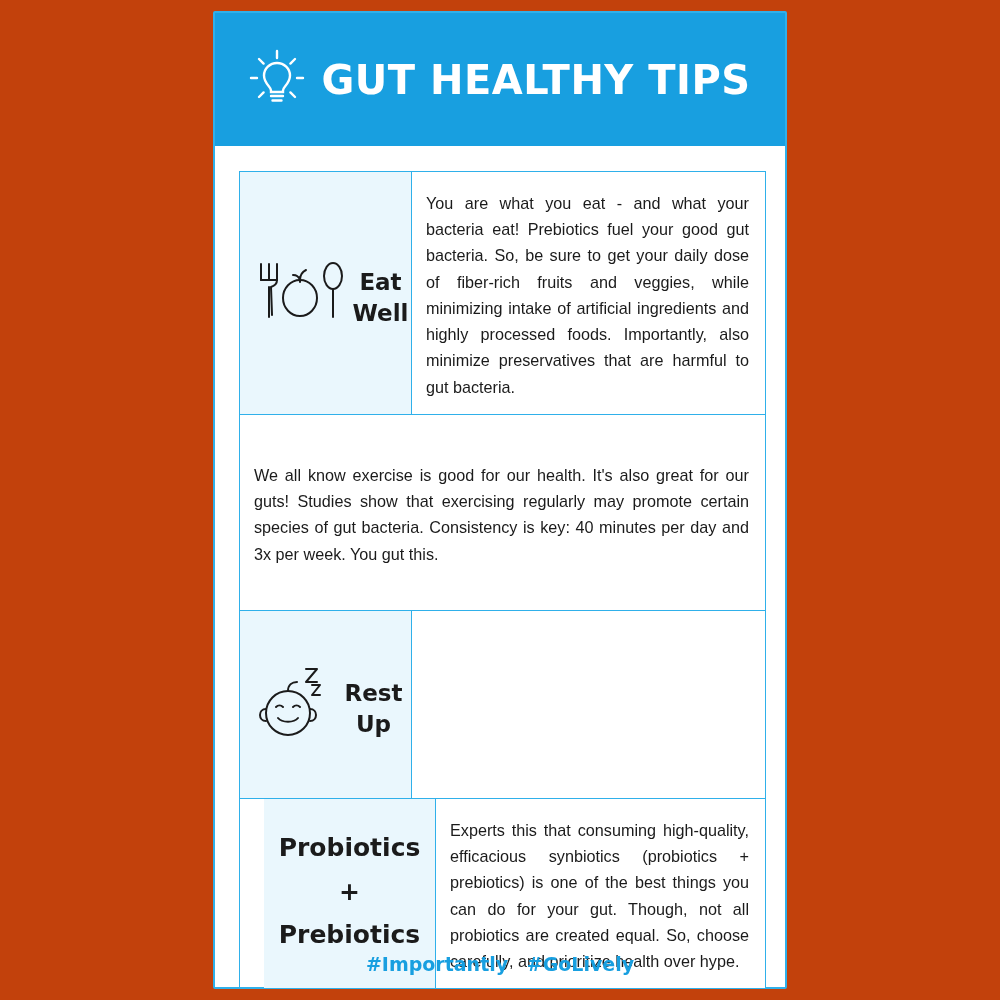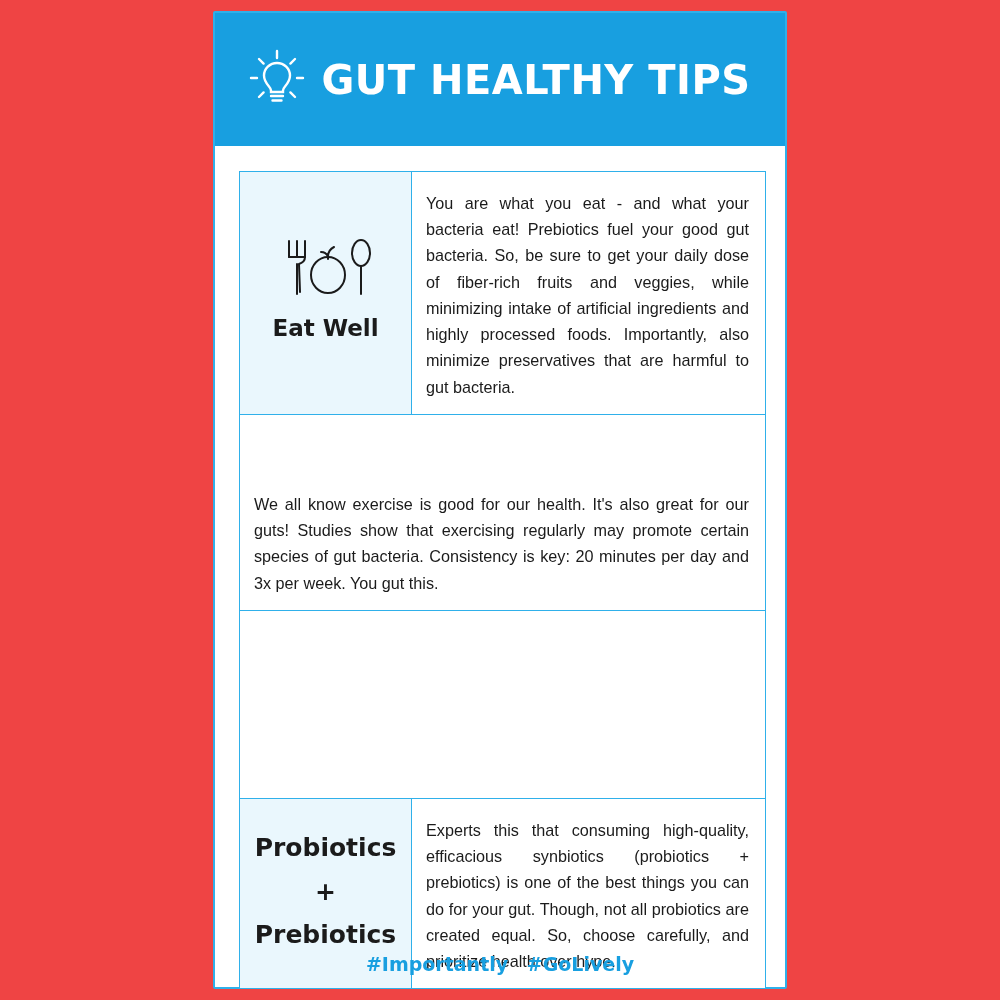--- a/index.html
+++ b/index.html
@@ -10,21 +10,21 @@
   body {
     width: 1000px;
     height: 1000px;
     font-family: "Liberation Sans", sans-serif;
     overflow: hidden;
   }
   .page {
     position: relative;
     width: 1000px;
     height: 1000px;
-    background: #ef4444;
+    background: #c2410c;
   }
   .card {
     position: absolute;
     left: 213px;
     top: 11px;
     width: 574px;
     height: 978px;
     border: 2px solid #2fb0ea;
     border-radius: 2px;
     box-sizing: border-box;
@@ -73,32 +73,32 @@
   .row:last-child {
     border-bottom: none;
   }
   .cell-icon {
     width: 172px;
     flex: 0 0 172px;
     background: #eaf7fd;
     border-right: 1.5px solid #2fb0ea;
     box-sizing: border-box;
     display: flex;
-    flex-direction: column;
+    flex-direction: row;
     align-items: center;
     justify-content: center;
     padding: 12px 6px 16px 6px;
   }
   .cell-text {
     flex: 1 1 auto;
     background: #ffffff;
     box-sizing: border-box;
     padding: 18px 16px 14px 14px;
     display: flex;
-    align-items: flex-end;
+    align-items: center;
   }
   .tip-label {
     font-family: "DejaVu Sans", sans-serif;
     font-size: 23px;
     font-weight: bold;
     color: #1b1b1b;
     text-align: center;
     line-height: 1.35;
     margin-top: 14px;
   }
@@ -128,21 +128,21 @@
     font-family: "DejaVu Sans", sans-serif;
     font-size: 19px;
     font-weight: bold;
   }
   .footer span + span {
     margin-left: 12px;
   }
   .r1 { min-height: 196px; }
   .r2 { min-height: 196px; }
   .r3 { min-height: 188px; }
-  .r4 { min-height: 188px; }
+  .r4 { min-height: 188px; margin-left: 24px; }
 </style>
 </head>
 <body>
 
 <div class="page">
   <div class="card">
 
     <div class="header">
       <span class="bulb-icon">
         <svg class="icon-svg" viewBox="0 0 56 62" width="56" height="62" fill="none" stroke="#ffffff" stroke-width="2.4" stroke-linecap="round">
@@ -176,25 +176,41 @@
           </span>
           <div class="tip-label">Eat Well</div>
         </div>
         <div class="cell-text">
           <div class="tip-body">You are what you eat - and what your bacteria eat! Prebiotics fuel your good gut bacteria. So, be sure to get your daily dose of fiber-rich fruits and veggies, while minimizing intake of artificial ingredients and highly processed foods. Importantly, also minimize preservatives that are harmful to gut bacteria.</div>
         </div>
       </div>
 
       <div class="row r2">
         <div class="cell-text">
-          <div class="tip-body">We all know exercise is good for our health. It's also great for our guts! Studies show that exercising regularly may promote certain species of gut bacteria. Consistency is key: 20 minutes per day and 3x per week. You gut this.</div>
+          <div class="tip-body">We all know exercise is good for our health. It's also great for our guts! Studies show that exercising regularly may promote certain species of gut bacteria. Consistency is key: 40 minutes per day and 3x per week. You gut this.</div>
         </div>
       </div>
 
       <div class="row r3">
+        <div class="cell-icon">
+          <span>
+            <svg class="icon-svg" viewBox="0 0 96 74" width="96" height="74" fill="none" stroke="#1b1b1b" stroke-width="2" stroke-linecap="round" stroke-linejoin="round">
+              <path d="M60 4h11l-11 13h11"></path>
+              <path d="M66 20h8l-8 10h8"></path>
+              <circle cx="42" cy="48" r="22"></circle>
+              <path d="M42 26c0-6 4-9 9-9"></path>
+              <path d="M20 44c-4 0-6 3-6 6s2 6 6 6"></path>
+              <path d="M64 44c4 0 6 3 6 6s-2 6-6 6"></path>
+              <path d="M30 42c2-2 5-2 7 0"></path>
+              <path d="M47 42c2-2 5-2 7 0"></path>
+              <path d="M32 53c4 5 16 5 20 0"></path>
+            </svg>
+          </span>
+          <div class="tip-label">Rest Up</div>
+        </div>
       </div>
 
       <div class="row r4">
         <div class="cell-icon">
           <div class="tip-label no-icon" style="white-space: pre-line;">Probiotics
 +
 Prebiotics</div>
         </div>
         <div class="cell-text">
           <div class="tip-body">Experts this that consuming high-quality, efficacious synbiotics (probiotics + prebiotics) is one of the best things you can do for your gut. Though, not all probiotics are created equal. So, choose carefully, and prioritize health over hype.</div>

